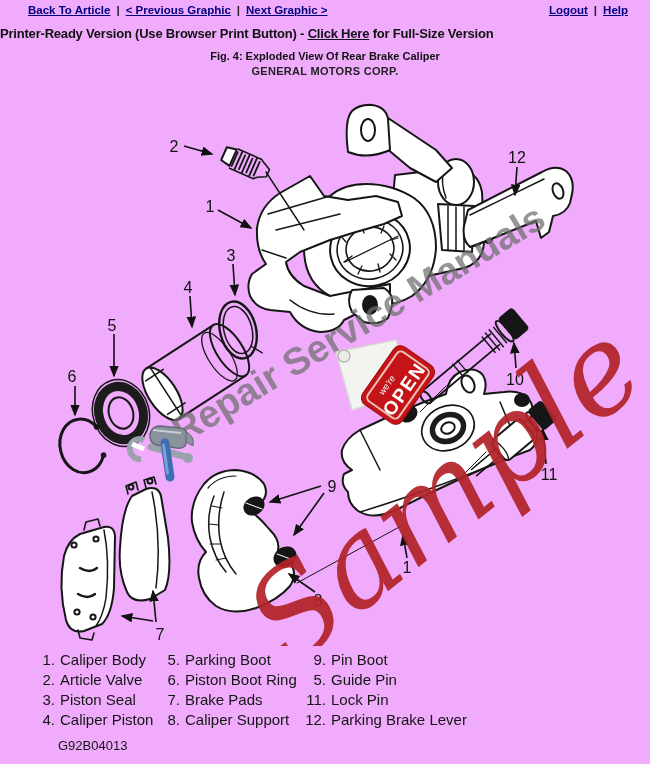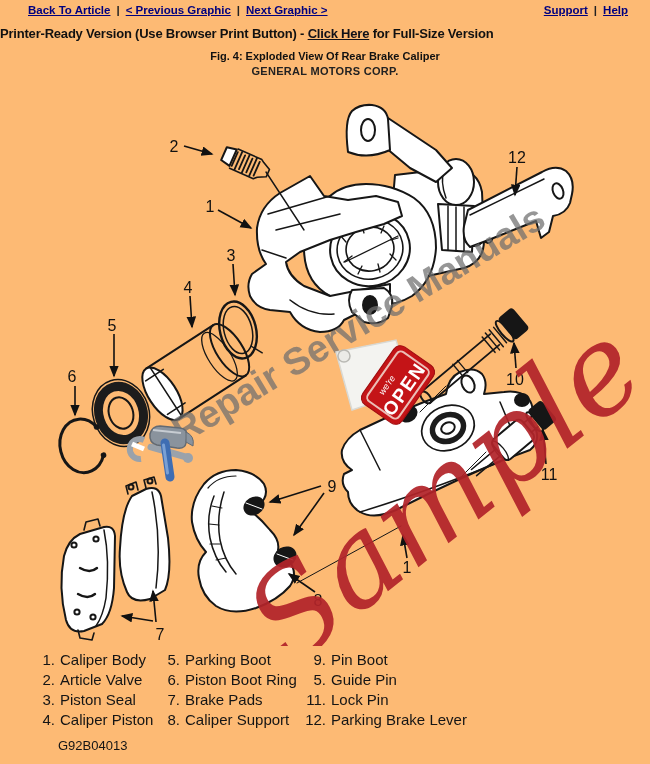--- a/index.html
+++ b/index.html
@@ -1,16 +1,16 @@
 <!DOCTYPE html>
 <html><head>
 <meta charset="utf-8">
 <style>
   html,body{margin:0;padding:0;background:#fff;}
-  .page{position:relative;width:650px;height:764px;background:#fdba74;overflow:hidden;
+  .page{position:relative;width:650px;height:764px;background:#f0abfc;overflow:hidden;
         font-family:"Liberation Sans",sans-serif;color:#111;}
   
   .nav{position:absolute;top:4px;left:28px;right:22px;display:flex;justify-content:space-between;
        font-size:11.5px;font-weight:bold;}
   .nav a{color:#00007e;text-decoration:underline;cursor:pointer;}
   .navgroup{display:flex;gap:6px;align-items:center;}
   .sep{color:#222;font-weight:bold;}
   
   .ptitle{position:absolute;top:26px;left:0;width:514px;text-align:left;
           font-size:13px;font-weight:600;letter-spacing:-0.2px;}
@@ -39,21 +39,21 @@
 
   <div class="nav">
     <div class="navgroup">
       <a>Back To Article</a>
       <span class="sep">|</span>
       <a>&lt; Previous Graphic</a>
       <span class="sep">|</span>
       <a>Next Graphic &gt;</a>
     </div>
     <div class="navgroup">
-      <a>Support</a>
+      <a>Logout</a>
       <span class="sep">|</span>
       <a>Help</a>
     </div>
   </div>
 
   <div class="ptitle"><span>Printer-Ready Version (Use Browser Print Button) - </span><a>Click Here</a><span> for Full-Size Version</span></div>
 
   <div class="figcap">Fig. 4: Exploded View Of Rear Brake Caliper</div>
   <div class="figsrc">GENERAL MOTORS CORP.</div>
 

